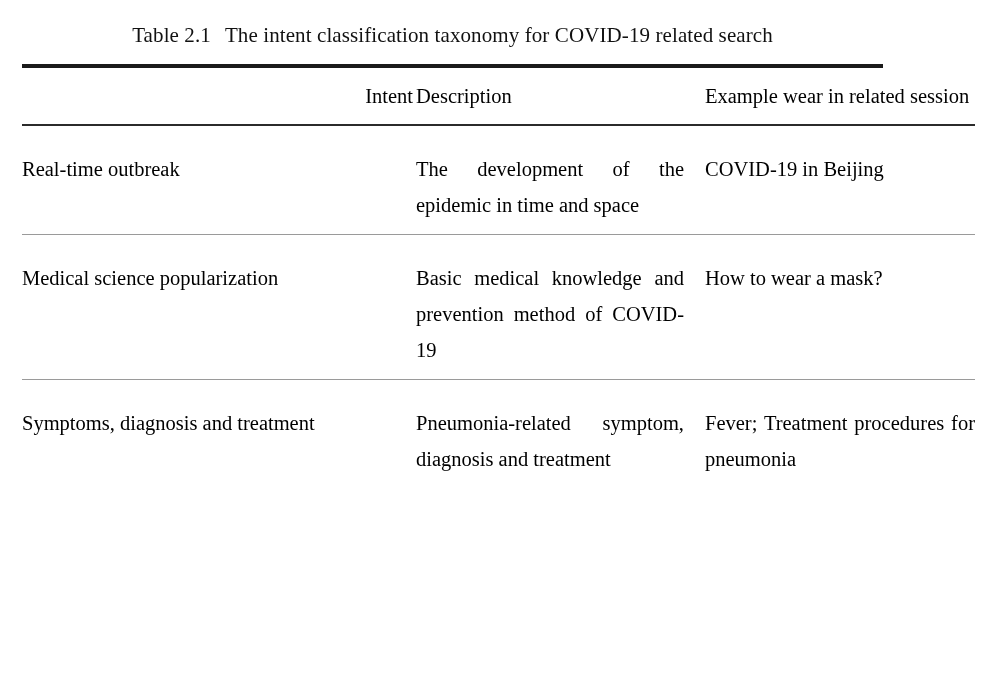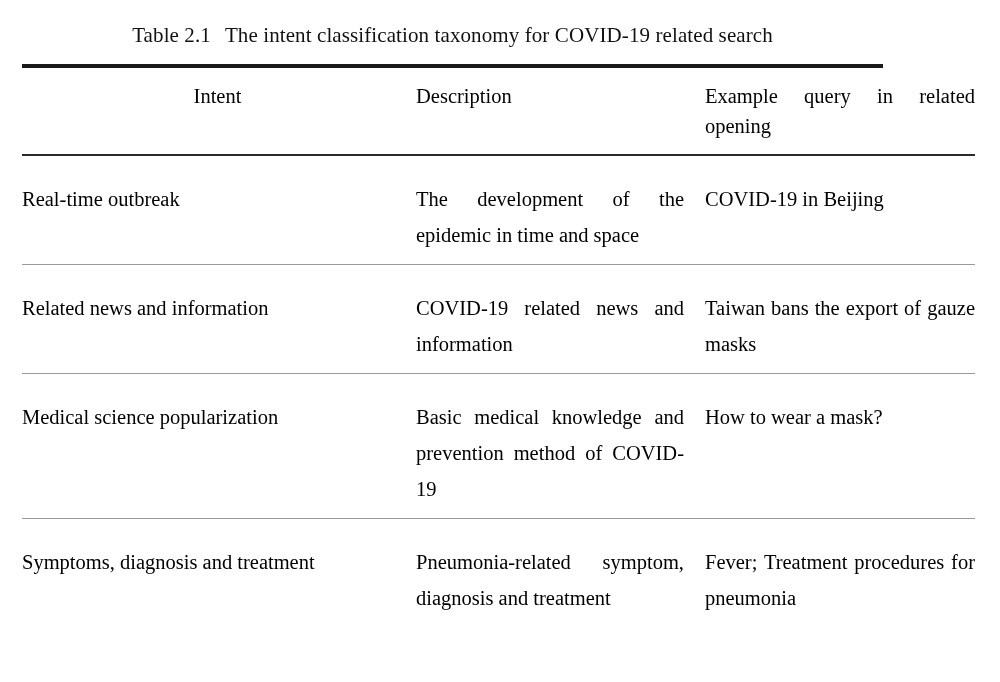--- a/index.html
+++ b/index.html
@@ -44,21 +44,21 @@
   table.taxonomy col.c1 { width: 391px; }
   table.taxonomy col.c2 { width: 289px; }
   table.taxonomy col.c3 { width: 273px; }
 
   .rule-top {
     height: 0;
     border-top: 4px solid #1a1a1a;
     margin-top: 16px;
   }
   thead th {
-    text-align: center;
+    text-align: right;
     font-weight: normal;
     font-size: 20.5px;
     line-height: 30px;
     vertical-align: top;
     padding: 13px 0 13px 0;
     border-bottom: 2.5px solid #2b2b2b;
   }
   thead th.col-desc,
   thead th.col-ex {
     text-align: justify;
@@ -109,33 +109,28 @@
     <table class="taxonomy">
       <colgroup>
         <col class="c1">
         <col class="c2">
         <col class="c3">
       </colgroup>
       <thead>
         <tr>
           <th class="col-intent">Intent</th>
           <th class="col-desc">Description</th>
-          <th class="col-ex">Example query in related opening</th>
+          <th class="col-ex">Example wear in related session</th>
         </tr>
       </thead>
       <tbody>
         <tr>
           <td class="col-intent">Real-time outbreak</td>
           <td class="col-desc">The development of the epidemic in time and space</td>
           <td class="col-ex">COVID-19 in Beijing</td>
-        </tr>
-        <tr>
-          <td class="col-intent">Related news and information</td>
-          <td class="col-desc">COVID-19 related news and information</td>
-          <td class="col-ex">Taiwan bans the export of gauze masks</td>
         </tr>
         <tr>
           <td class="col-intent">Medical science popularization</td>
           <td class="col-desc">Basic medical knowledge and prevention method of COVID-19</td>
           <td class="col-ex">How to wear a mask?</td>
         </tr>
         <tr>
           <td class="col-intent">Symptoms, diagnosis and treatment</td>
           <td class="col-desc">Pneumonia-related symp­tom, diagnosis and treat­ment</td>
           <td class="col-ex">Fever; Treatment proce­dures for pneumonia</td>

